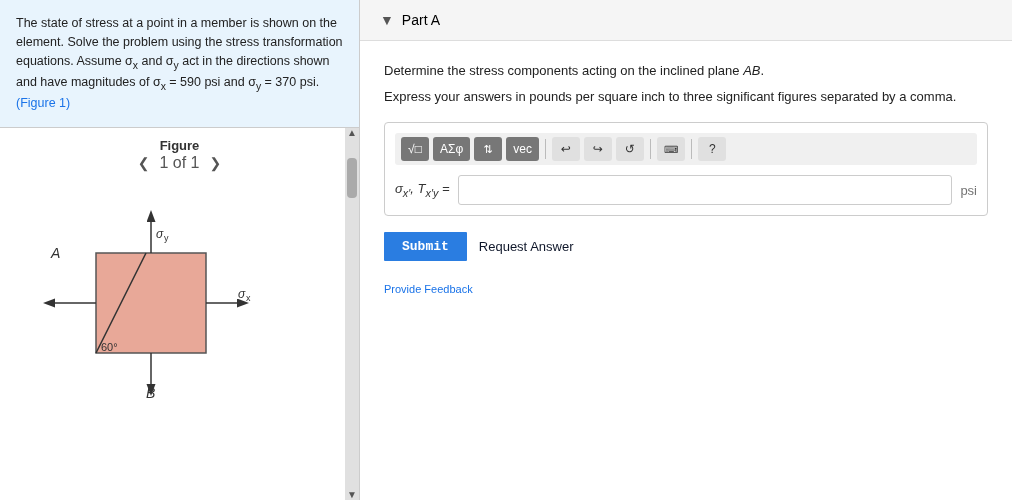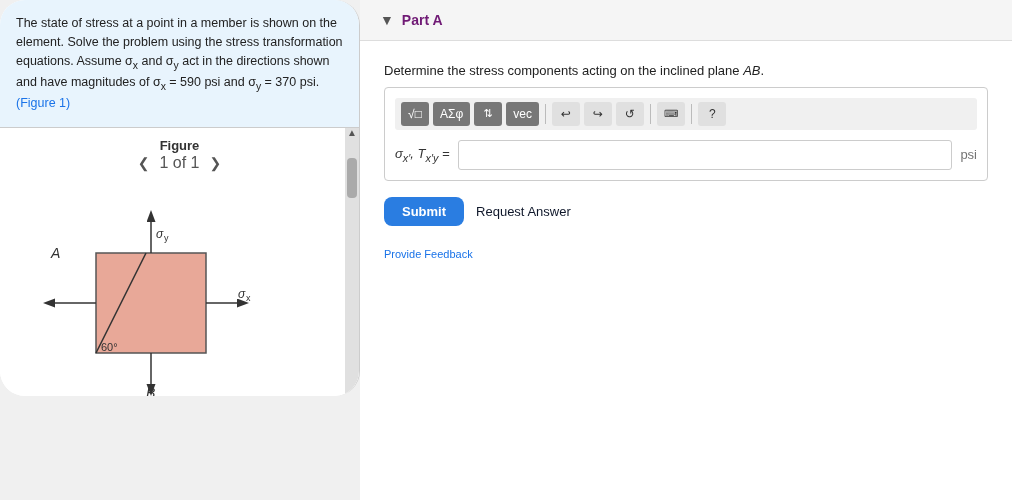--- a/index.html
+++ b/index.html
@@ -14,23 +14,22 @@
     }
 
     
     .left-panel {
       width: 360px;
       min-width: 360px;
       background: #fff;
       display: flex;
       flex-direction: column;
       border-right: 1px solid #ccc;
-      height: 396px;
+      height: 500px;
       overflow: hidden;
-      border-radius: 25px;
     }
 
     .problem-statement {
       background: #e8f4fd;
       padding: 14px 16px;
       font-size: 12.5px;
       line-height: 1.5;
       color: #222;
       border-bottom: 1px solid #ccc;
     }
@@ -133,23 +132,23 @@
       gap: 8px;
       border-bottom: 1px solid #ddd;
     }
 
     .part-arrow {
       color: #555;
       font-size: 14px;
     }
 
     .part-title {
-      font-weight: bold;
+      font-weight: normal;
       font-size: 14px;
-      color: #701a75;
+      color: #000000;
     }
 
     .part-content {
       padding: 20px 24px;
     }
 
     .question-text {
       font-size: 13px;
       color: #222;
       margin-bottom: 6px;
@@ -244,25 +243,26 @@
       display: flex;
       align-items: center;
       gap: 12px;
       margin-bottom: 20px;
     }
 
     .submit-btn {
       background: #2a7de1;
       color: #fff;
       border: none;
-      border-radius: 8px;
+      border-radius: 1px;
       padding: 7px 18px;
       font-size: 13px;
       cursor: pointer;
       font-weight: bold;
+      font-family: Liberation Mono, monospace;
     }
 
     .request-answer-link {
       color: #0f172a;
       text-decoration: none;
       font-size: 13px;
       cursor: pointer;
     }
 
     .feedback-link {
@@ -341,20 +341,21 @@
   <div class="part-header">
     <span class="part-arrow">▼</span>
     <span class="part-title">Part A</span>
   </div>
 
   <div class="part-content">
 
     <p class="question-text">
       Determine the stress components acting on the inclined plane <em>AB</em>.
     </p>
+    <p class="answer-instruction">Express your answers in pounds per square inch to three significant figures separated by a comma.</p>
 
     <div class="answer-box">
 
       <div class="toolbar">
         <button class="toolbar-btn">
           <span>√□</span>
         </button>
         <button class="toolbar-btn">
           <span>ΑΣφ</span>
         </button>

